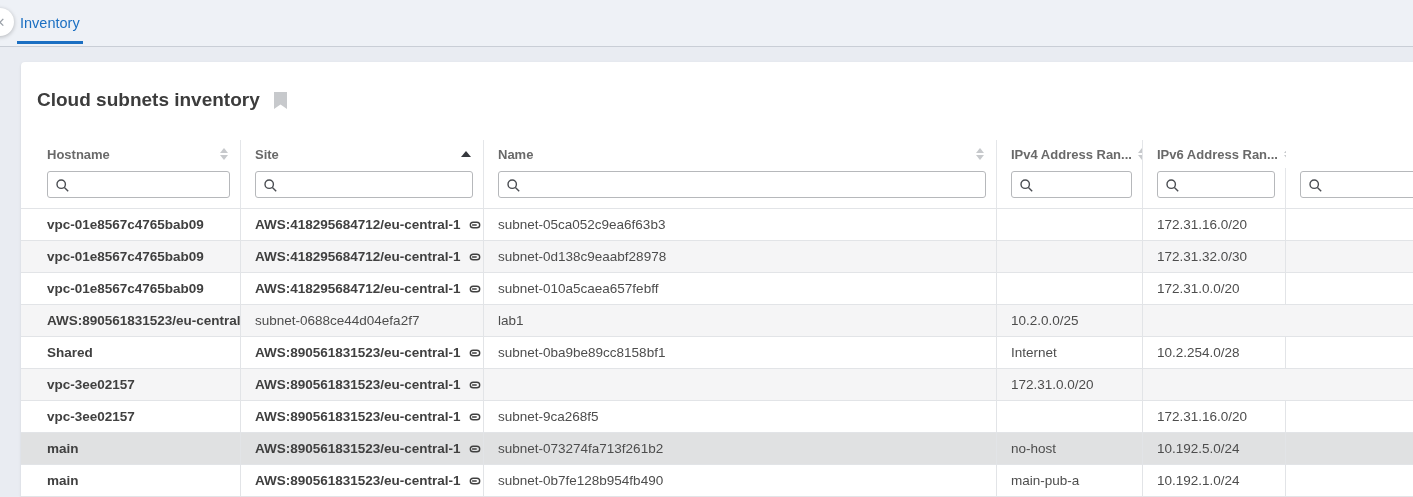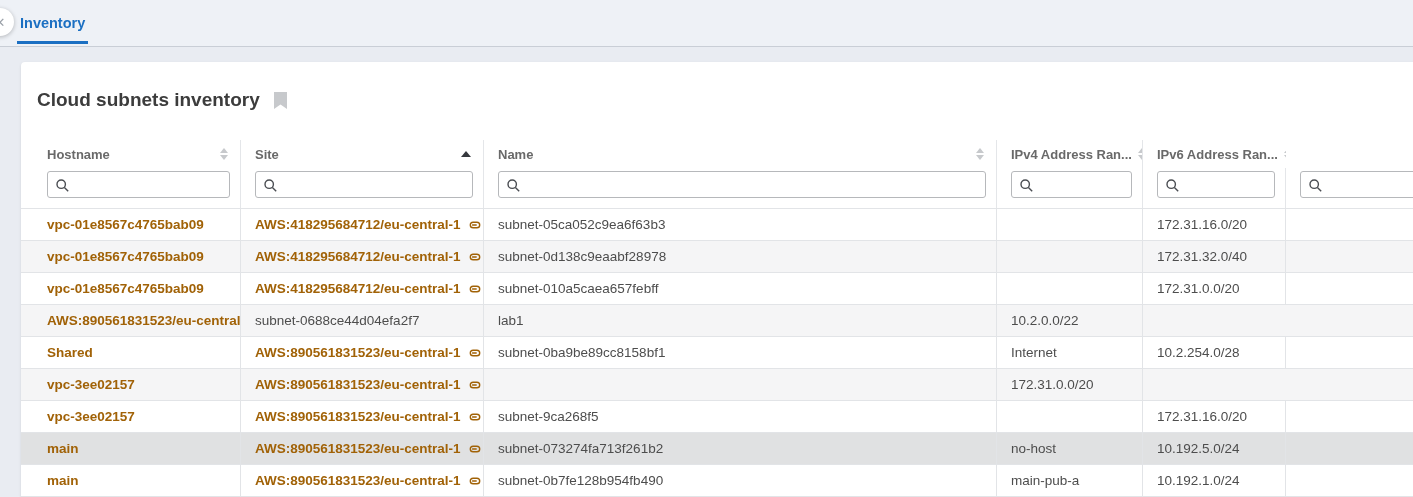--- a/index.html
+++ b/index.html
@@ -15,21 +15,21 @@
     height:47px;
     background:#eef1f6;
     border-bottom:1px solid #c9ced6;
     position:relative;
   }
   .tab {
     display:inline-block;
     margin-left:17px;
     padding:15px 3px 10px 3px;
     font-size:14.5px;
-    font-weight:700;
+    font-weight:400;
     color:#1b6fc2;
     border-bottom:3px solid #1b6fc2;
     cursor:pointer;
   }
   .edge-circle {
     position:absolute;
     left:-14px; top:8px;
     width:28px; height:28px;
     border-radius:50%;
     background:#ffffff;
@@ -128,21 +128,21 @@
     align-items:center;
     padding:0 10px 0 14px;
     border-right:1px solid #e2e4e7;
     font-size:13.5px;
     color:#4d4d4d;
     white-space:nowrap;
     overflow:hidden;
   }
   .tcell:last-child { border-right:none; }
   .cell-link {
-    color:#a16207;
+    color:#404040;
     font-weight:700;
     text-decoration:none;
     display:inline-flex;
     align-items:center;
     gap:6px;
   }
   .linkicon { display:inline-flex; flex:none; margin-top:1px; }
 </style>
 </head>
 <body>
@@ -288,21 +288,21 @@
         <span>AWS:418295684712/eu-central-1</span>
         <span class="linkicon">
           <svg width="14" height="14" viewBox="0 0 14 14" fill="currentColor">
                 <path d="M4 7c0-1.16.94-2.1 2.1-2.1h2.1V3.5H6.1a3.5 3.5 0 1 0 0 7h2.1V9.1H6.1A2.1 2.1 0 0 1 4 7zm4.2-3.5v1.4h1.7a2.1 2.1 0 1 1 0 4.2H8.2v1.4h1.7a3.5 3.5 0 1 0 0-7H8.2zM5.1 6.3h4.6v1.4H5.1z"></path>
               </svg>
         </span>
       </a>
     </div>
     <div class="tcell">subnet-0d138c9eaabf28978</div>
     <div class="tcell"></div>
-    <div class="tcell">172.31.32.0/40</div>
+    <div class="tcell">172.31.32.0/30</div>
     <div class="tcell"></div>
   </div>
       <div class="cols trow">
     <div class="tcell">
       <a class="cell-link" href="#">vpc-01e8567c4765bab09</a>
     </div>
     <div class="tcell">
       <a class="cell-link" href="#">
         <span>AWS:418295684712/eu-central-1</span>
         <span class="linkicon">
@@ -323,21 +323,21 @@
         <span>AWS:890561831523/eu-central-1</span>
         <span class="linkicon">
           <svg width="14" height="14" viewBox="0 0 14 14" fill="currentColor">
                 <path d="M4 7c0-1.16.94-2.1 2.1-2.1h2.1V3.5H6.1a3.5 3.5 0 1 0 0 7h2.1V9.1H6.1A2.1 2.1 0 0 1 4 7zm4.2-3.5v1.4h1.7a2.1 2.1 0 1 1 0 4.2H8.2v1.4h1.7a3.5 3.5 0 1 0 0-7H8.2zM5.1 6.3h4.6v1.4H5.1z"></path>
               </svg>
         </span>
       </a>
     </div>
     <div class="tcell">subnet-0688ce44d04efa2f7</div>
     <div class="tcell">lab1</div>
-    <div class="tcell">10.2.0.0/22</div>
+    <div class="tcell">10.2.0.0/25</div>
     <div class="tcell"></div>
   </div>
       <div class="cols trow">
     <div class="tcell">
       <a class="cell-link" href="#">Shared</a>
     </div>
     <div class="tcell">
       <a class="cell-link" href="#">
         <span>AWS:890561831523/eu-central-1</span>
         <span class="linkicon">

